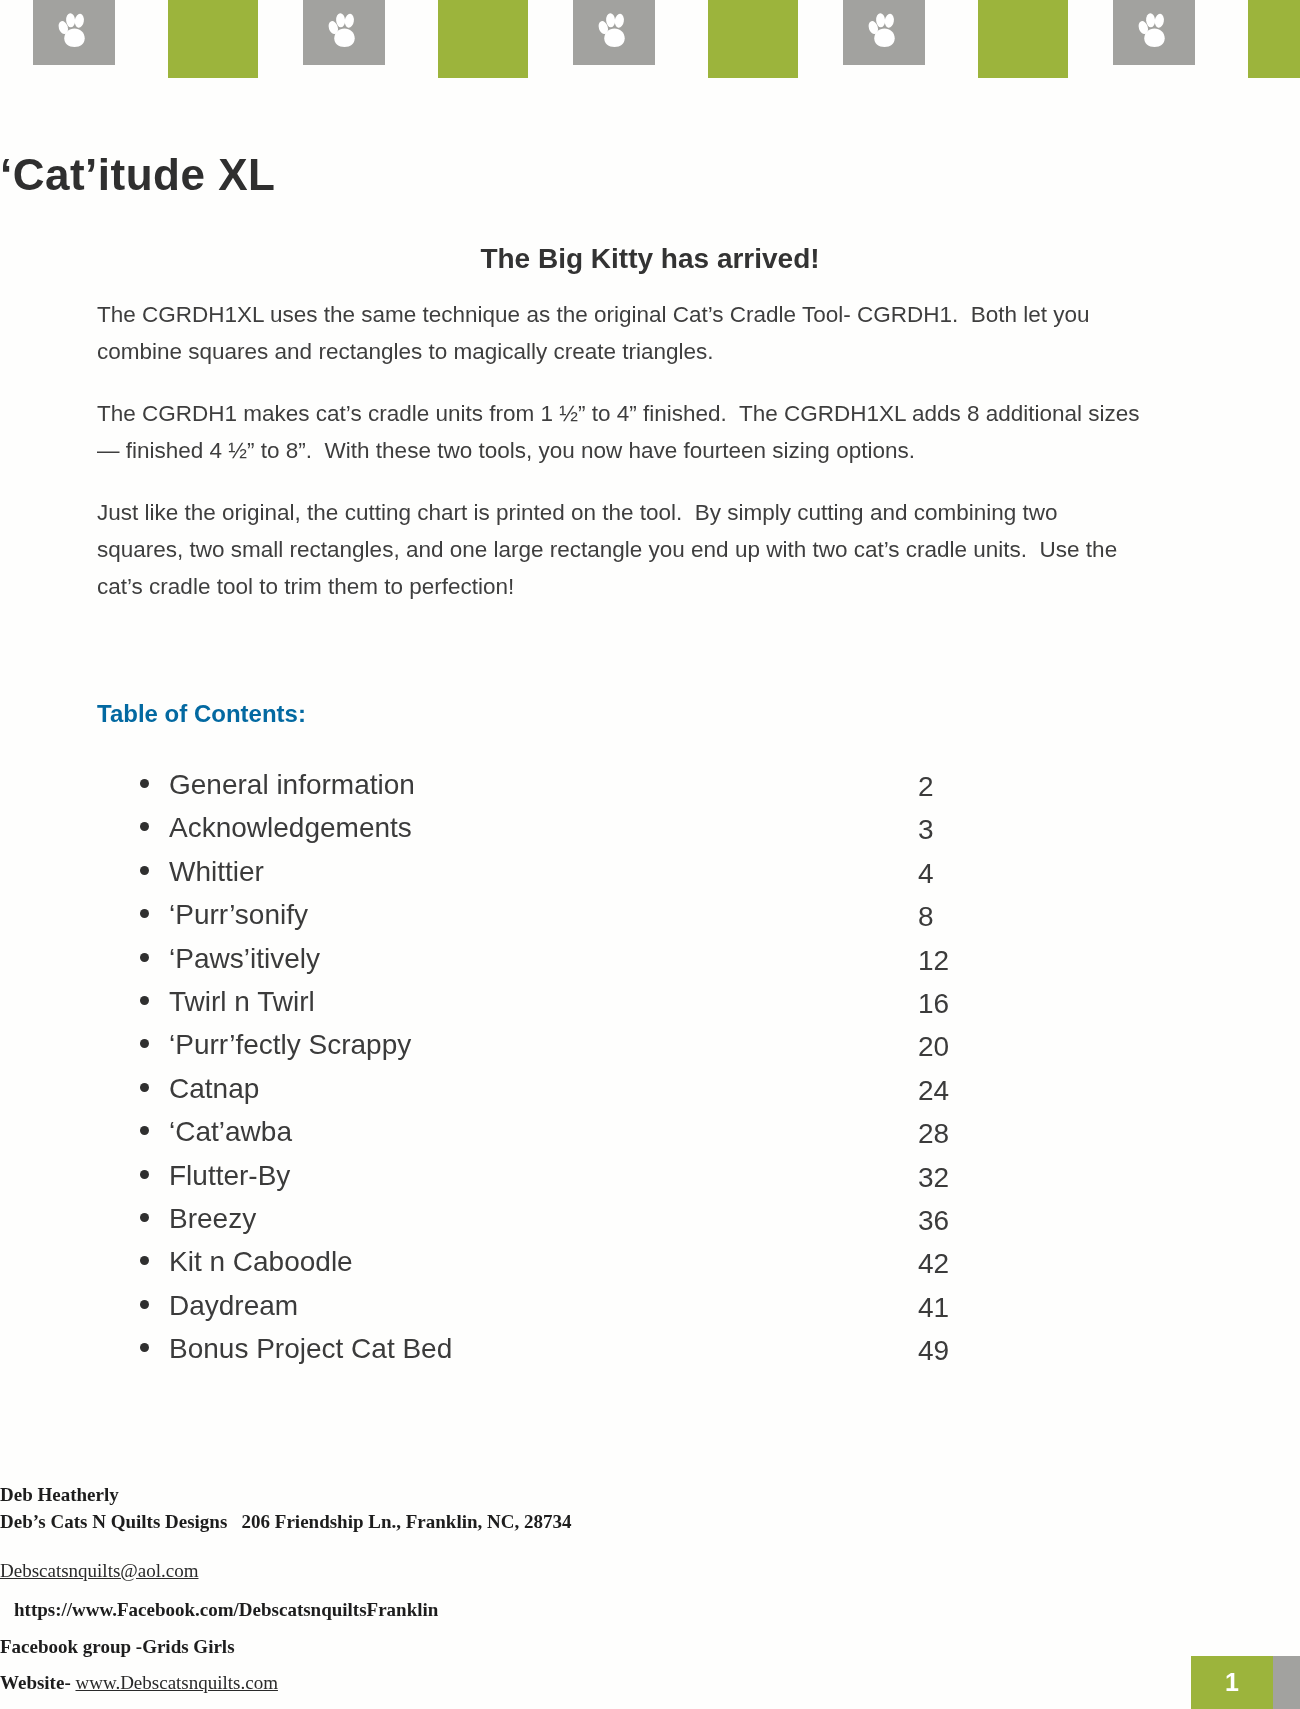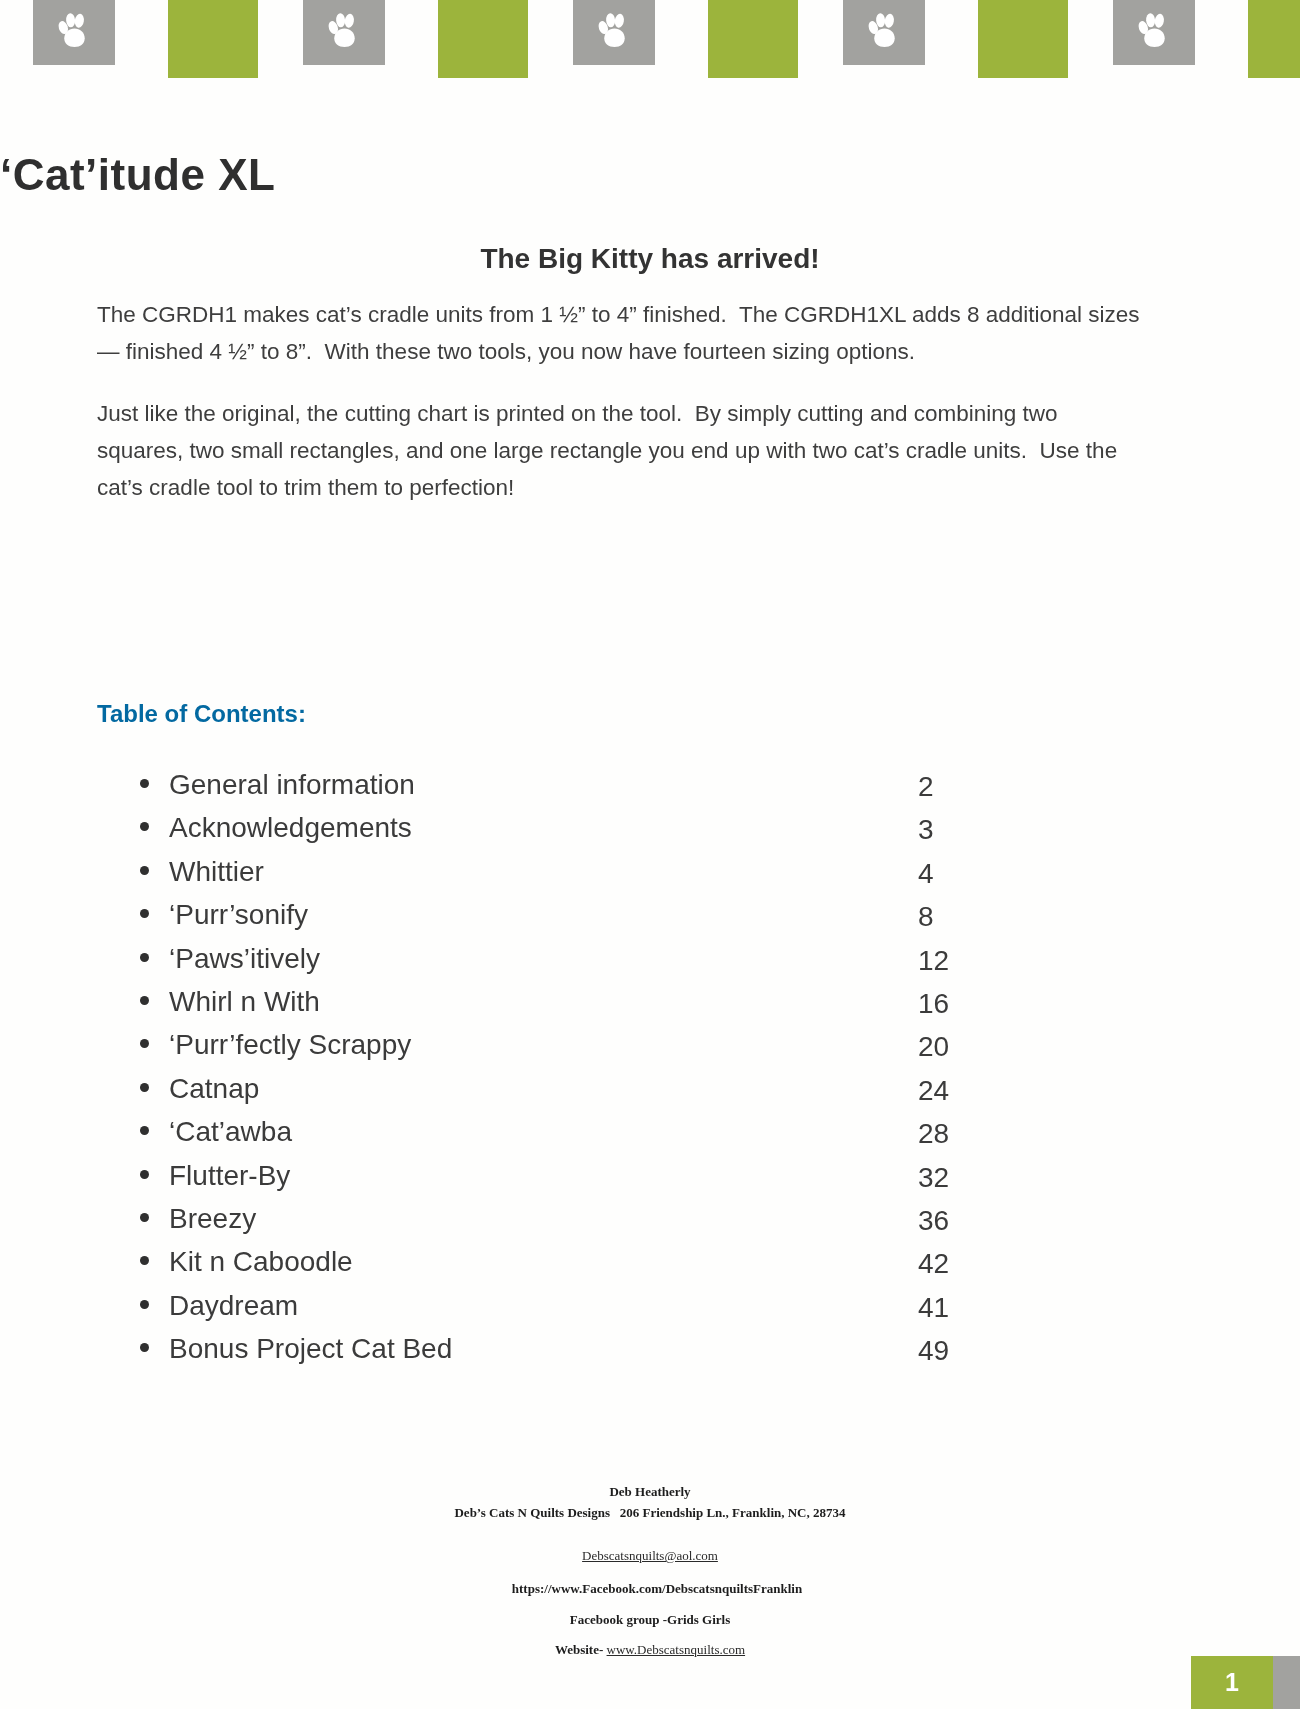--- a/index.html
+++ b/index.html
@@ -38,22 +38,22 @@
   .toc{position:absolute;top:766px;left:140px;width:840px;margin:0;padding:0;list-style:none;}
   .toc li{position:relative;height:43.4px;font-size:28px;color:#3b3b3b;}
   .toc .dot{
     position:absolute;left:0;top:13px;width:9px;height:9px;border-radius:50%;
     background:#2f2f2f;
   }
   .toc .label{position:absolute;left:29px;top:3px;}
   .toc .num{position:absolute;left:778px;top:5px;}
   
   .footer{
-    position:absolute;top:1484px;left:0;width:100%;text-align:center;
-    font-family:"Liberation Serif",serif;color:#1d1d1d;font-size:13px;
+    position:absolute;top:1484px;left:0;width:100%;
+    font-family:"Liberation Serif",serif;color:#1d1d1d;font-size:19px;
   }
   .footer .b{font-weight:bold;}
   .footer .line{white-space:pre-wrap;}
   .footer .line1{margin-bottom:5px;}
   .footer .email-line{margin-top:27px;}
   .footer a,.footer .u{color:#2a2a2a;text-decoration:underline;}
   .footer .fb-line{margin-top:17px;padding-left:14px;}
   .footer .group-line{margin-top:15px;}
   .footer .site-line{margin-top:14px;}
   
@@ -125,20 +125,21 @@
         </g>
       </svg>
   </div>
   <div class="sq green" style="left:1248px"></div>
 </div>
 
 <h1 class="title" style="margin:0">‘Cat’itude XL</h1>
 <h2 class="subtitle" style="margin:0">The Big Kitty has arrived!</h2>
 
 <div class="paras">
+  <p>The CGRDH1XL uses the same technique as the original Cat’s Cradle Tool- CGRDH1.  Both let you combine squares and rectangles to magically create triangles.</p>
   <p>The CGRDH1 makes cat’s cradle units from 1 ½” to 4” finished.  The CGRDH1XL adds 8 additional sizes— finished 4 ½” to 8”.  With these two tools, you now have fourteen sizing options.</p>
   <p>Just like the original, the cutting chart is printed on the tool.  By simply cutting and combining two squares, two small rectangles, and one large rectangle you end up with two cat’s cradle units.  Use the cat’s cradle tool to trim them to perfection!</p>
 </div>
 
 <div class="toc-heading">Table of Contents:</div>
 <ul class="toc">
   <li>
       <span class="dot"></span>
       <span class="label">General information</span>
       <span class="num">2</span>
@@ -158,21 +159,21 @@
       <span class="label">‘Purr’sonify</span>
       <span class="num">8</span>
     </li>
   <li>
       <span class="dot"></span>
       <span class="label">‘Paws’itively</span>
       <span class="num">12</span>
     </li>
   <li>
       <span class="dot"></span>
-      <span class="label">Whirl n With</span>
+      <span class="label">Twirl n Twirl</span>
       <span class="num">16</span>
     </li>
   <li>
       <span class="dot"></span>
       <span class="label">‘Purr’fectly Scrappy</span>
       <span class="num">20</span>
     </li>
   <li>
       <span class="dot"></span>
       <span class="label">Catnap</span>

